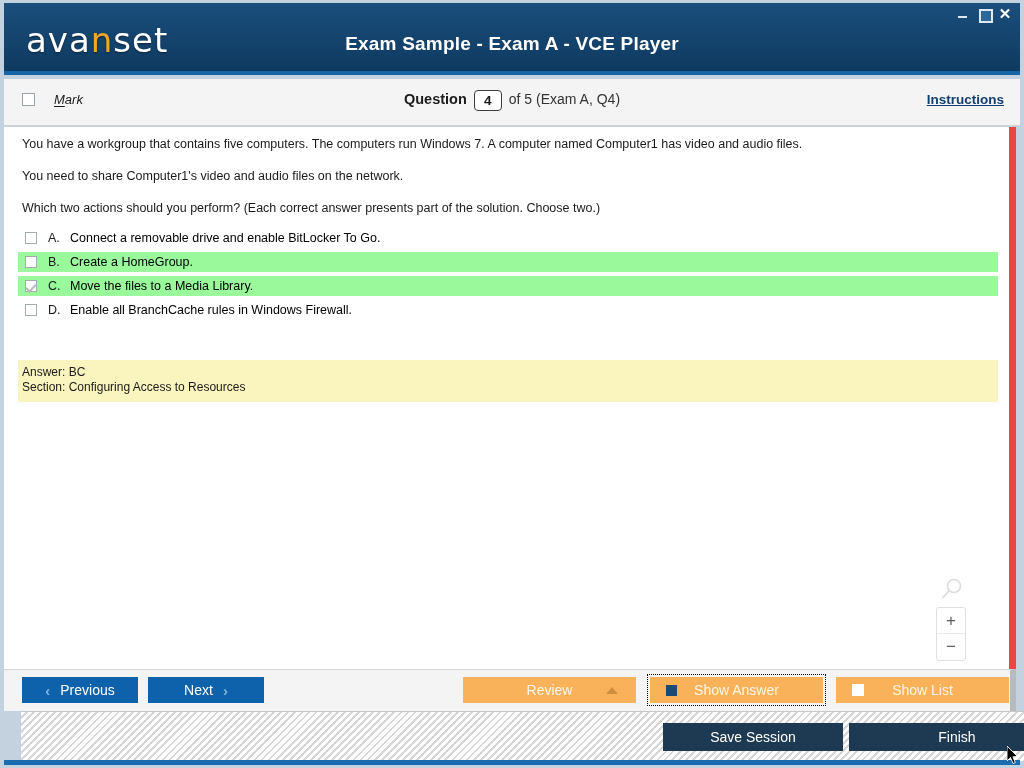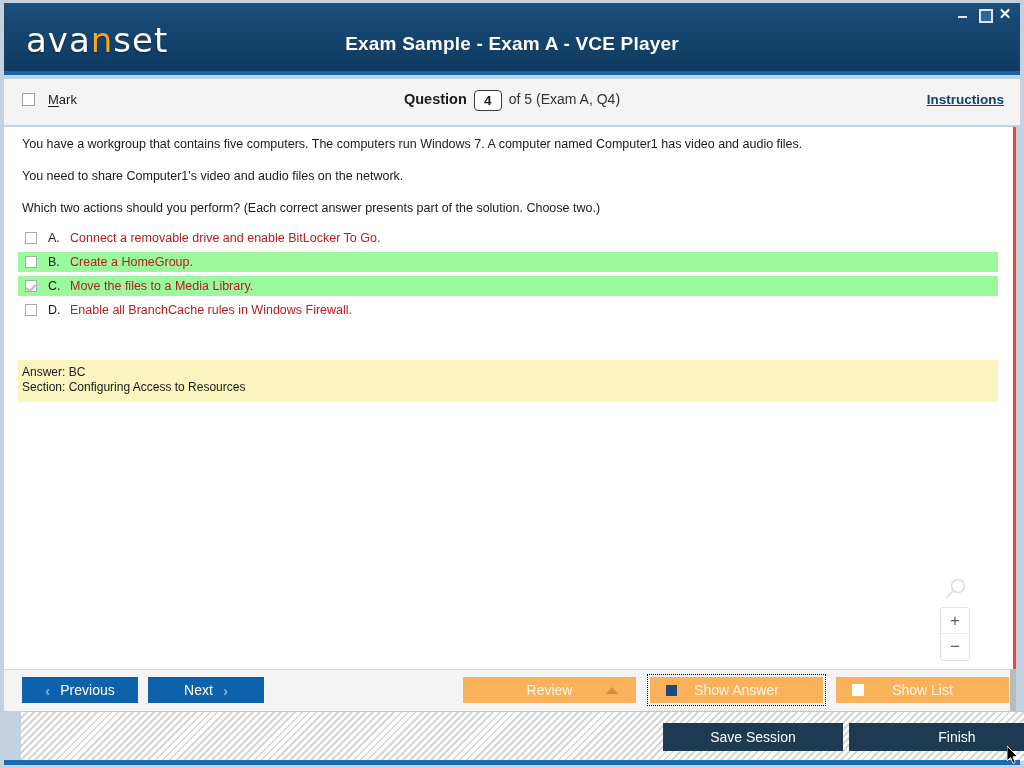--- a/index.html
+++ b/index.html
@@ -94,21 +94,22 @@
     left: 4px; top: 79px;
     width: 1016px; height: 47px;
     background: #f4f4f4;
     border-bottom: 1px solid #d2d2d2;
   }
   #markwrap {
     position: absolute;
     left: 18px; top: 13px;
     display: flex;
     align-items: center;
-    gap: 13px;
+    gap: 19px;
+    font-style: italic;
   }
   .cbox {
     width: 13px; height: 13px;
     border: 1px solid #9aa3ab;
     background: #ffffff;
     display: inline-block;
     position: relative;
     flex: none;
   }
   #marklabel {
@@ -148,21 +149,21 @@
     text-decoration: underline;
     cursor: pointer;
   }
 
   
   #content {
     position: absolute;
     left: 4px; top: 127px;
     width: 1012px; height: 542px;
     background: #ffffff;
-    border-right: 3px solid #ef4444;
+    border-right: 7px solid #ef4444;
     overflow: hidden;
   }
   .qpara {
     position: absolute;
     left: 18px;
     font-size: 12.5px;
     color: #1a1a1a;
     white-space: nowrap;
   }
 
@@ -198,21 +199,21 @@
     transform: rotate(42deg);
   }
   .opt .oletter {
     font-size: 12.5px;
     color: #1a1a1a;
     width: 22px;
     flex: none;
   }
   .opt .otext {
     font-size: 12.5px;
-    color: #b91c1c;
+    color: #000000;
     white-space: nowrap;
   }
 
   
   #answerbox {
     position: absolute;
     left: 14px; top: 233px;
     width: 980px; height: 42px;
     background: #faf4bf;
     padding: 5px 0 0 4px;

